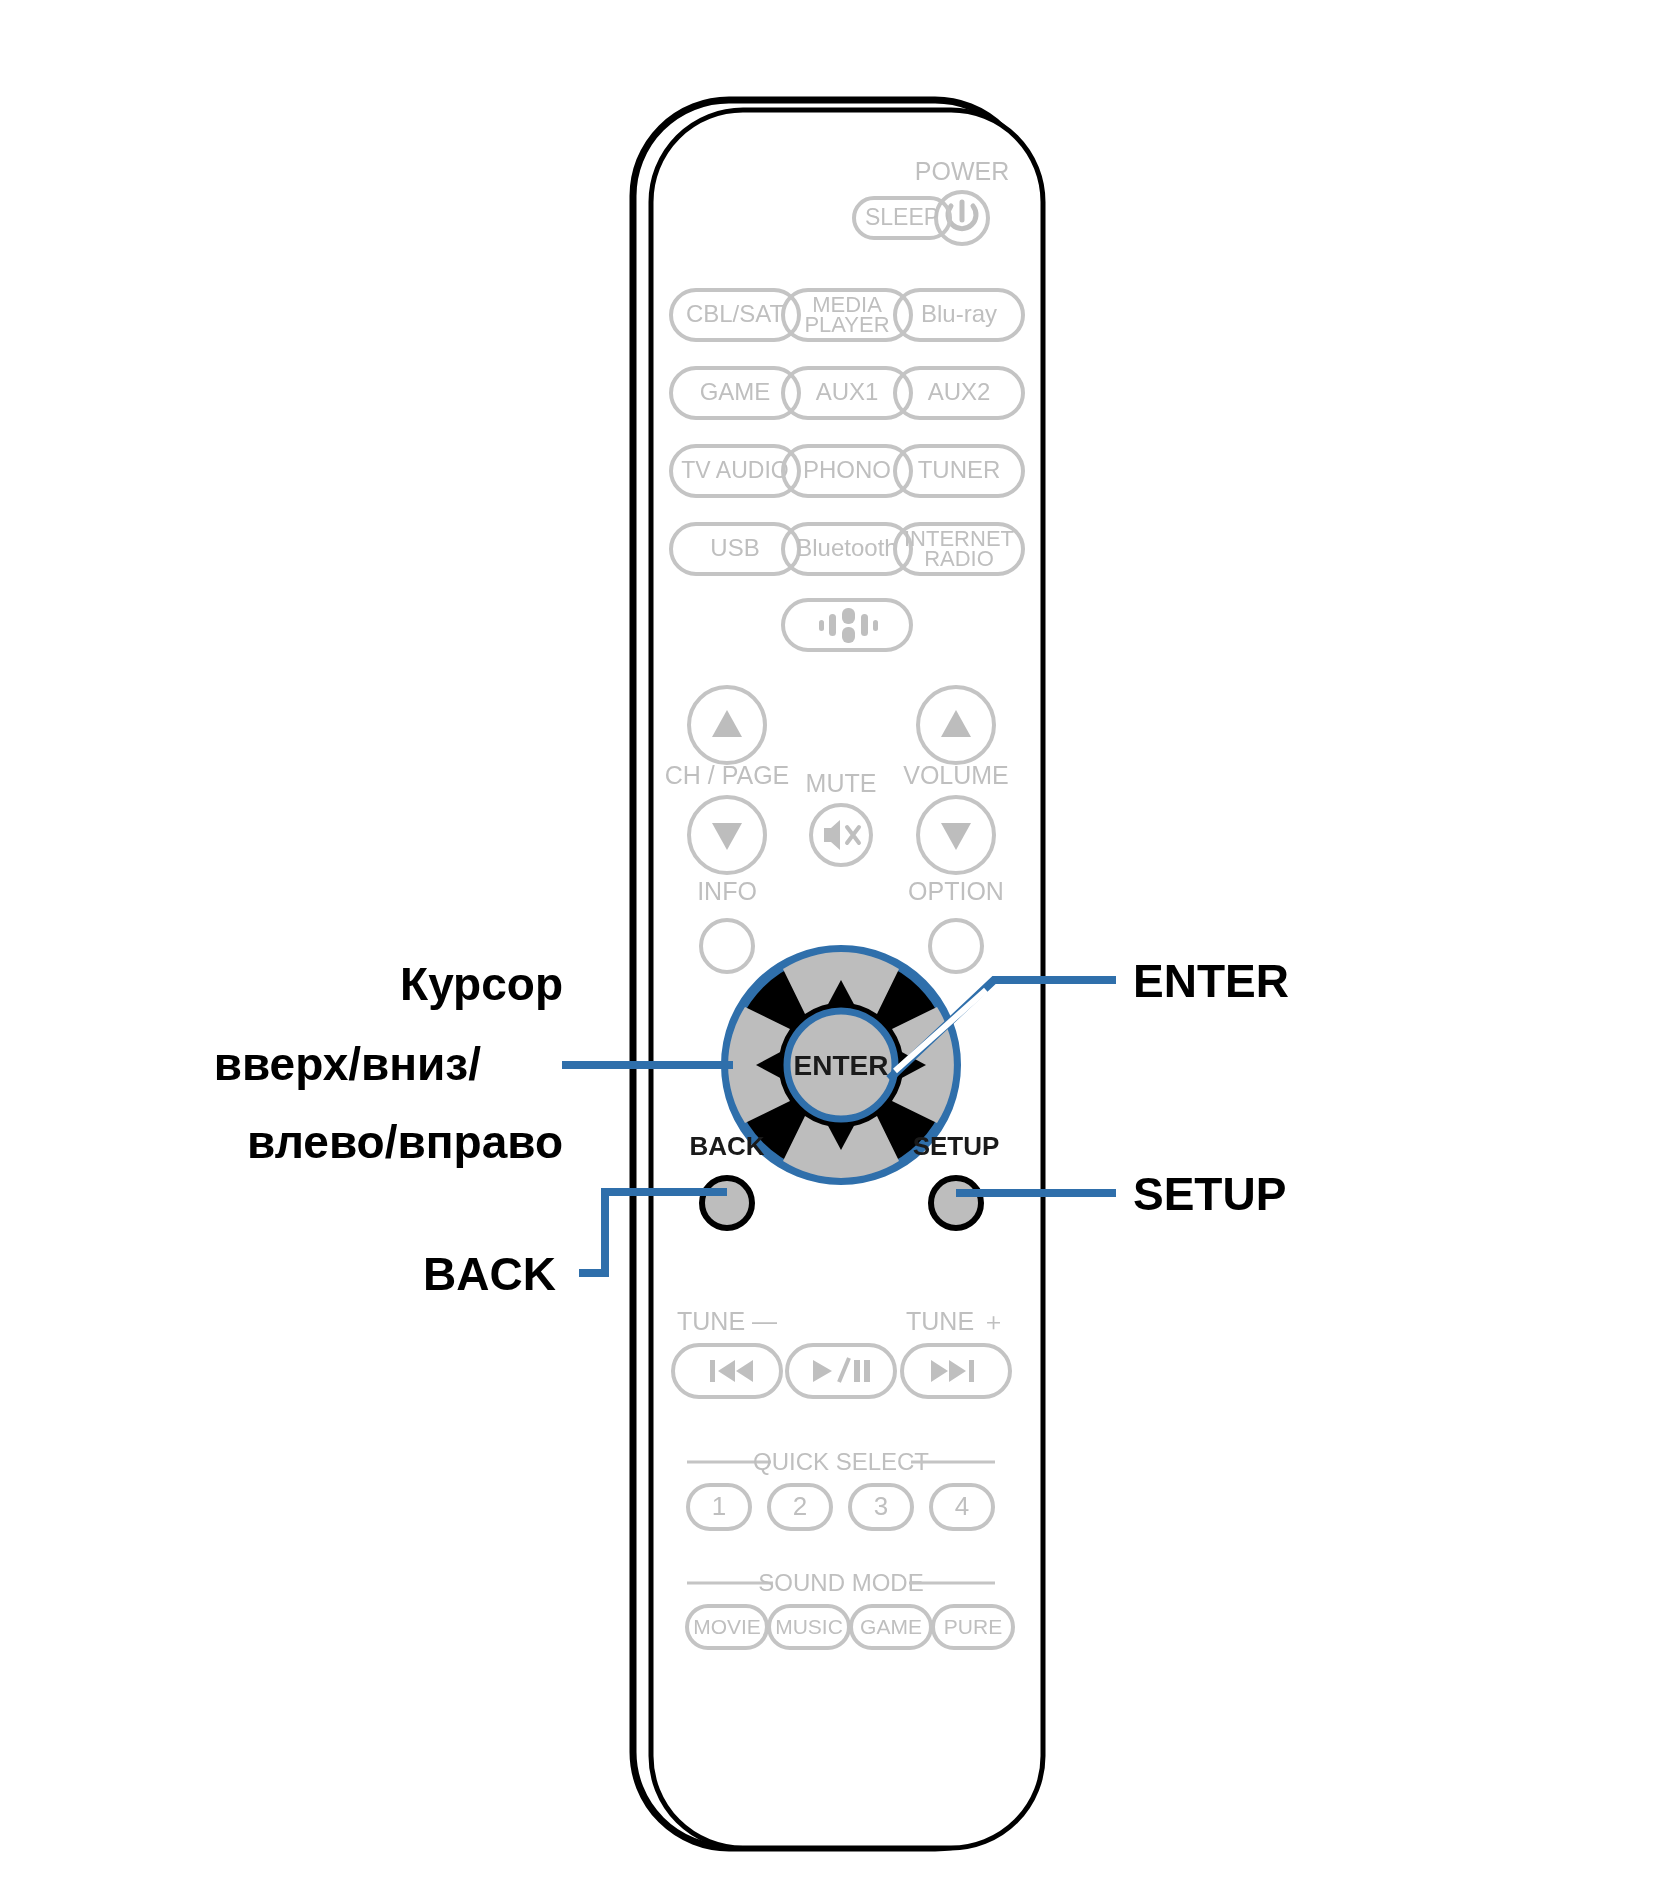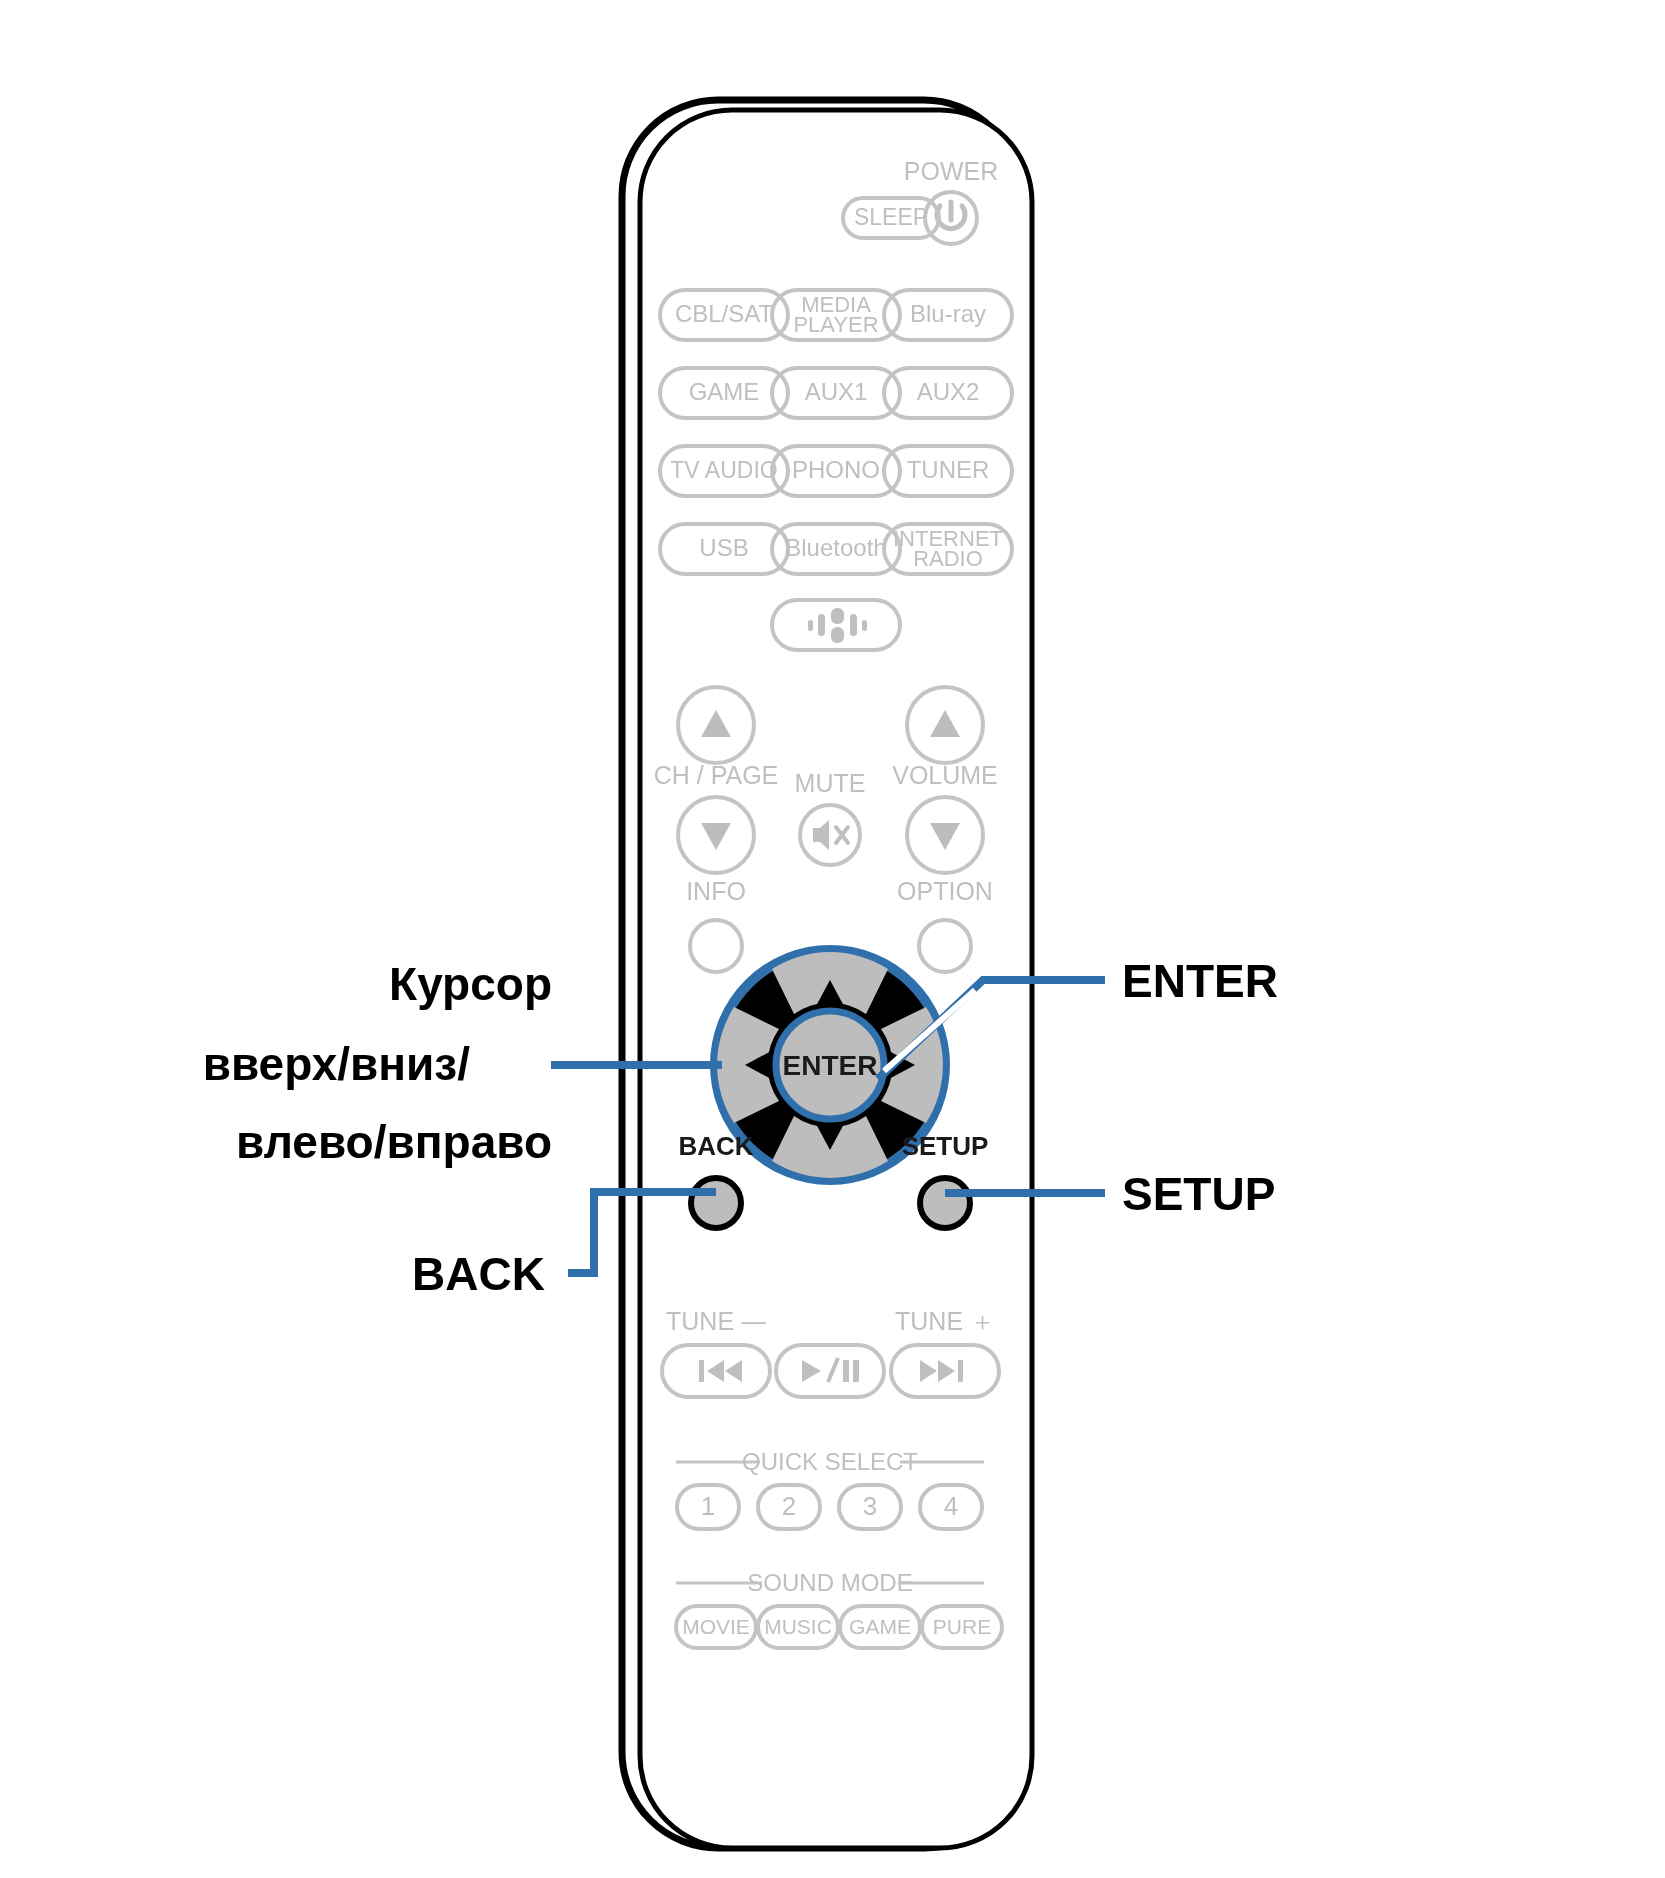--- a/index.html
+++ b/index.html
@@ -10,21 +10,21 @@
   }
   body {
     font-family: "Liberation Sans", sans-serif;
     width: 1665px;
     height: 1878px;
     position: relative;
     overflow: hidden;
   }
   #stage {
     position: absolute;
-    left: 0; top: 0;
+    left: 11px; top: 0;
     width: 1454px;
     height: 1878px;
   }
   #stage svg {
     display: block;
   }
   .callout-text {
     font-family: "Liberation Sans", sans-serif;
     font-weight: bold;
     fill: #000000;

